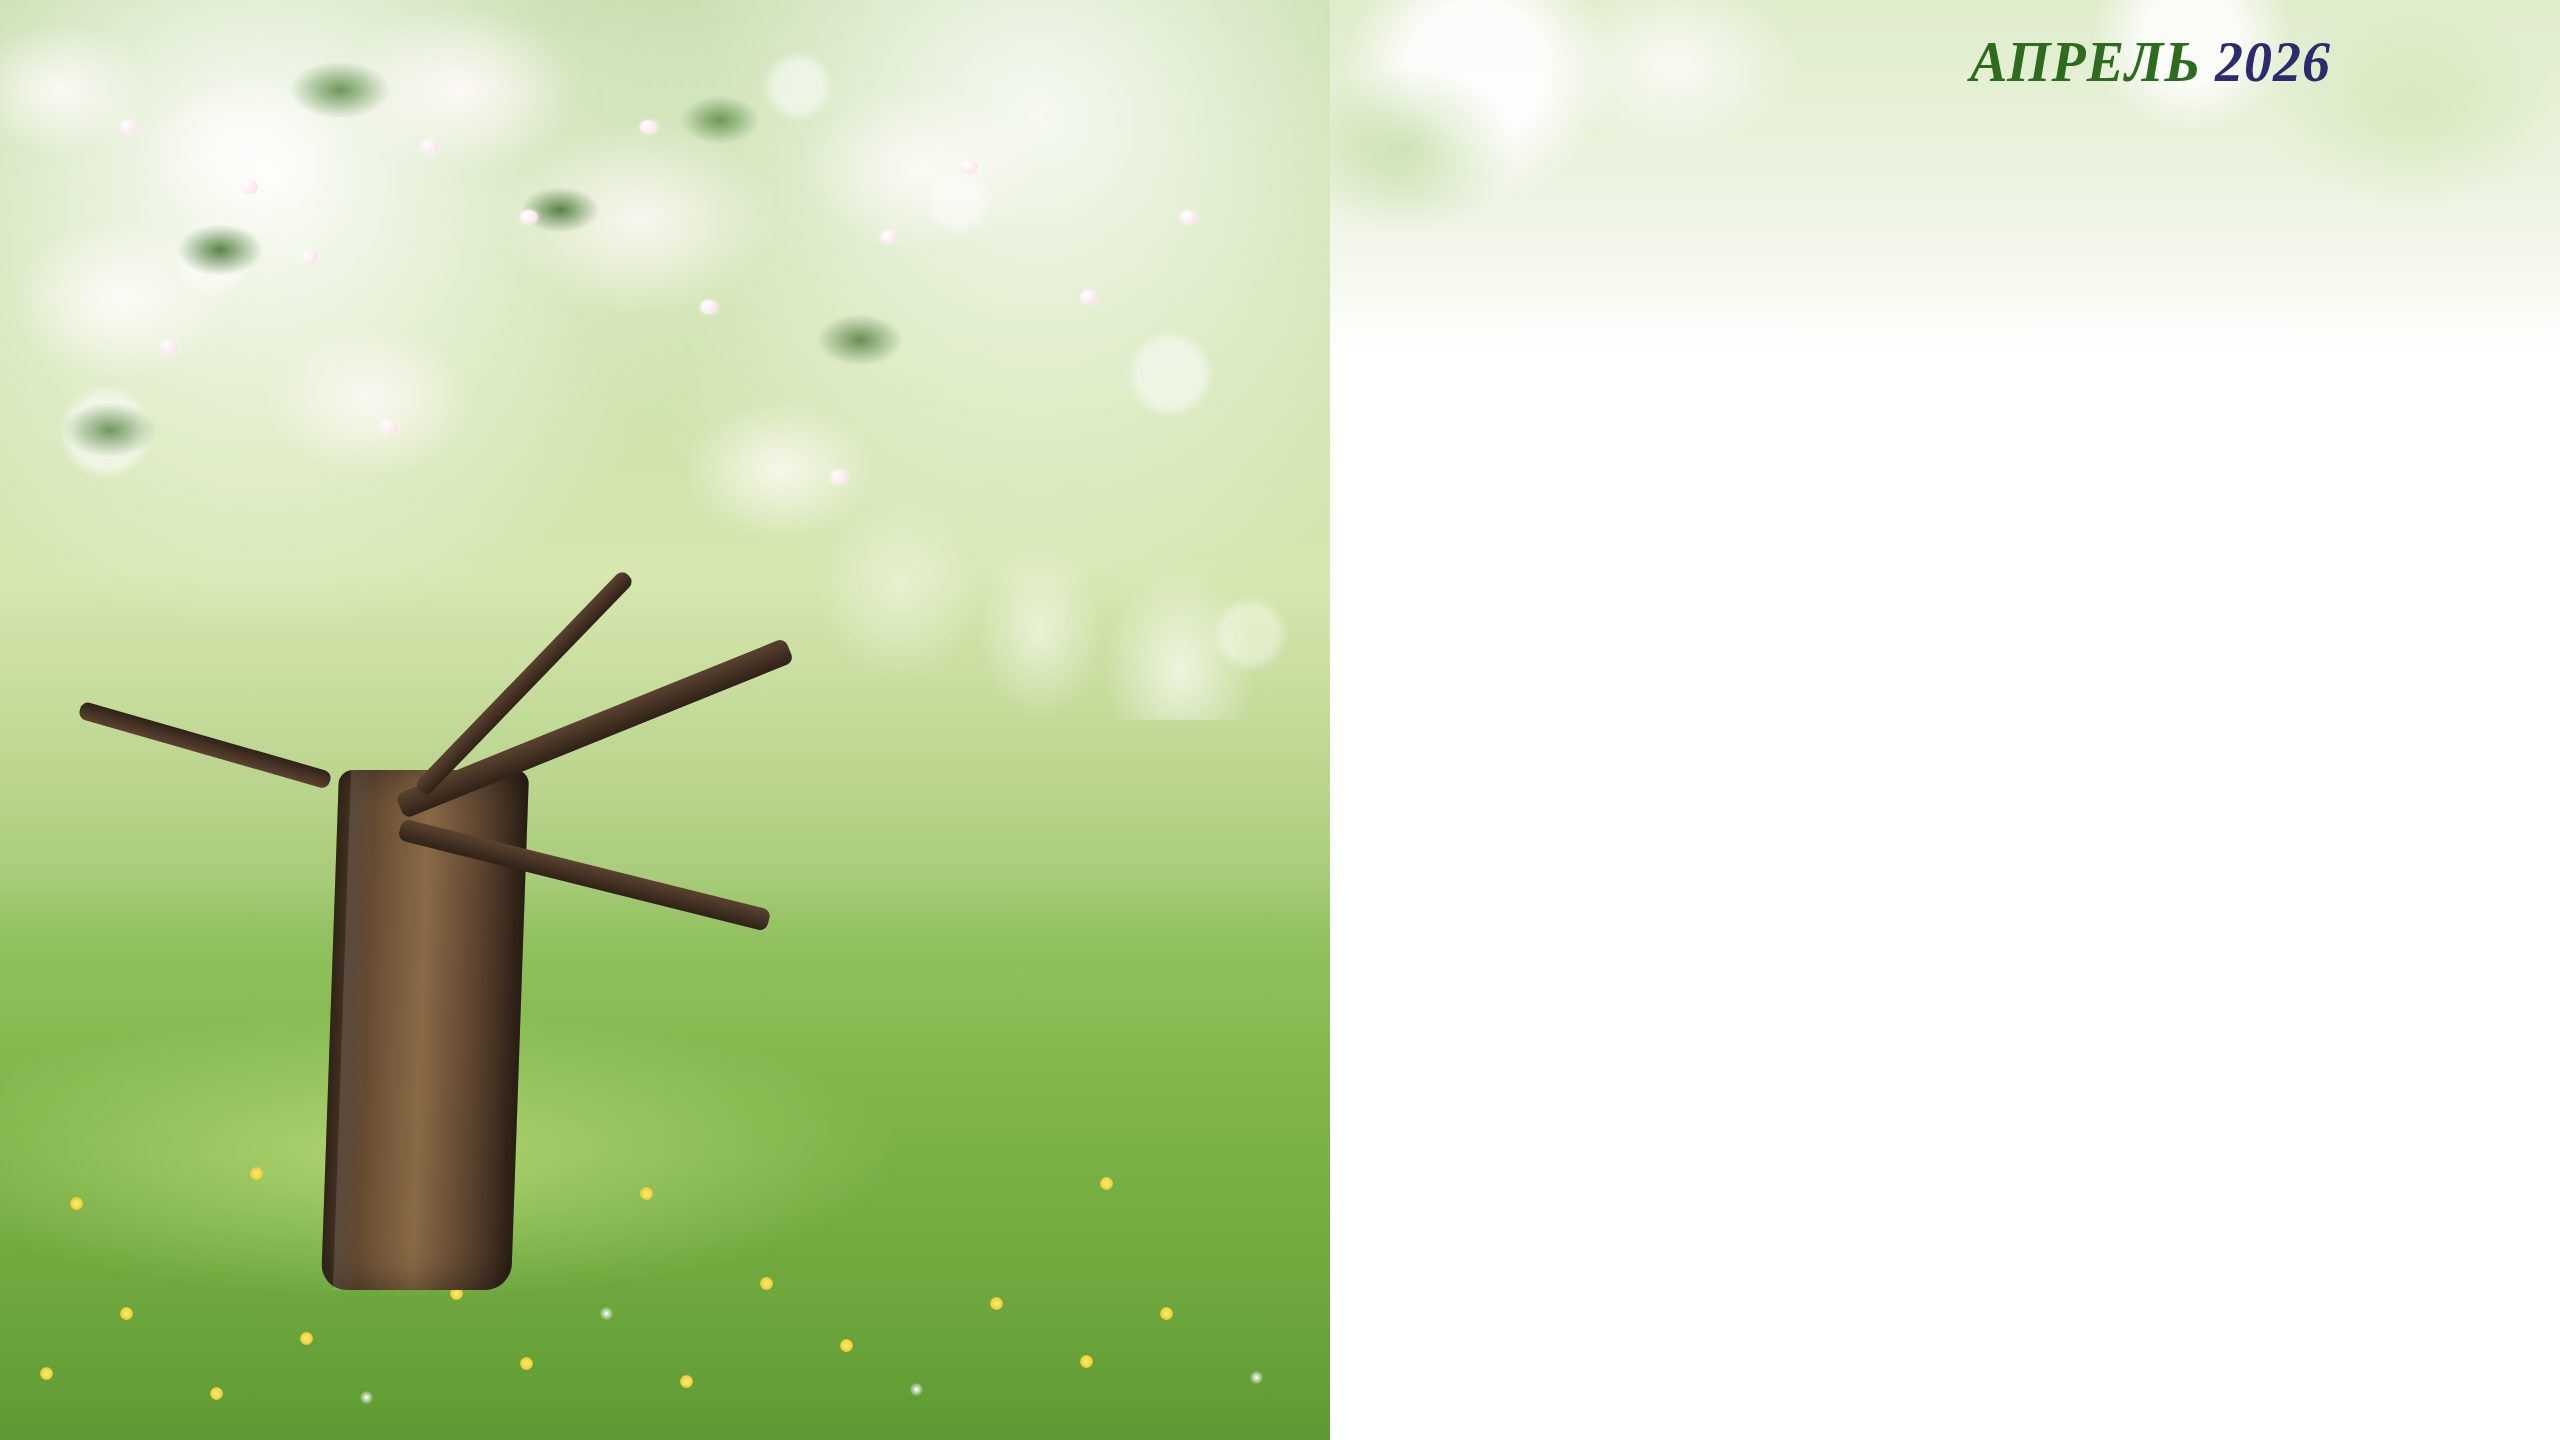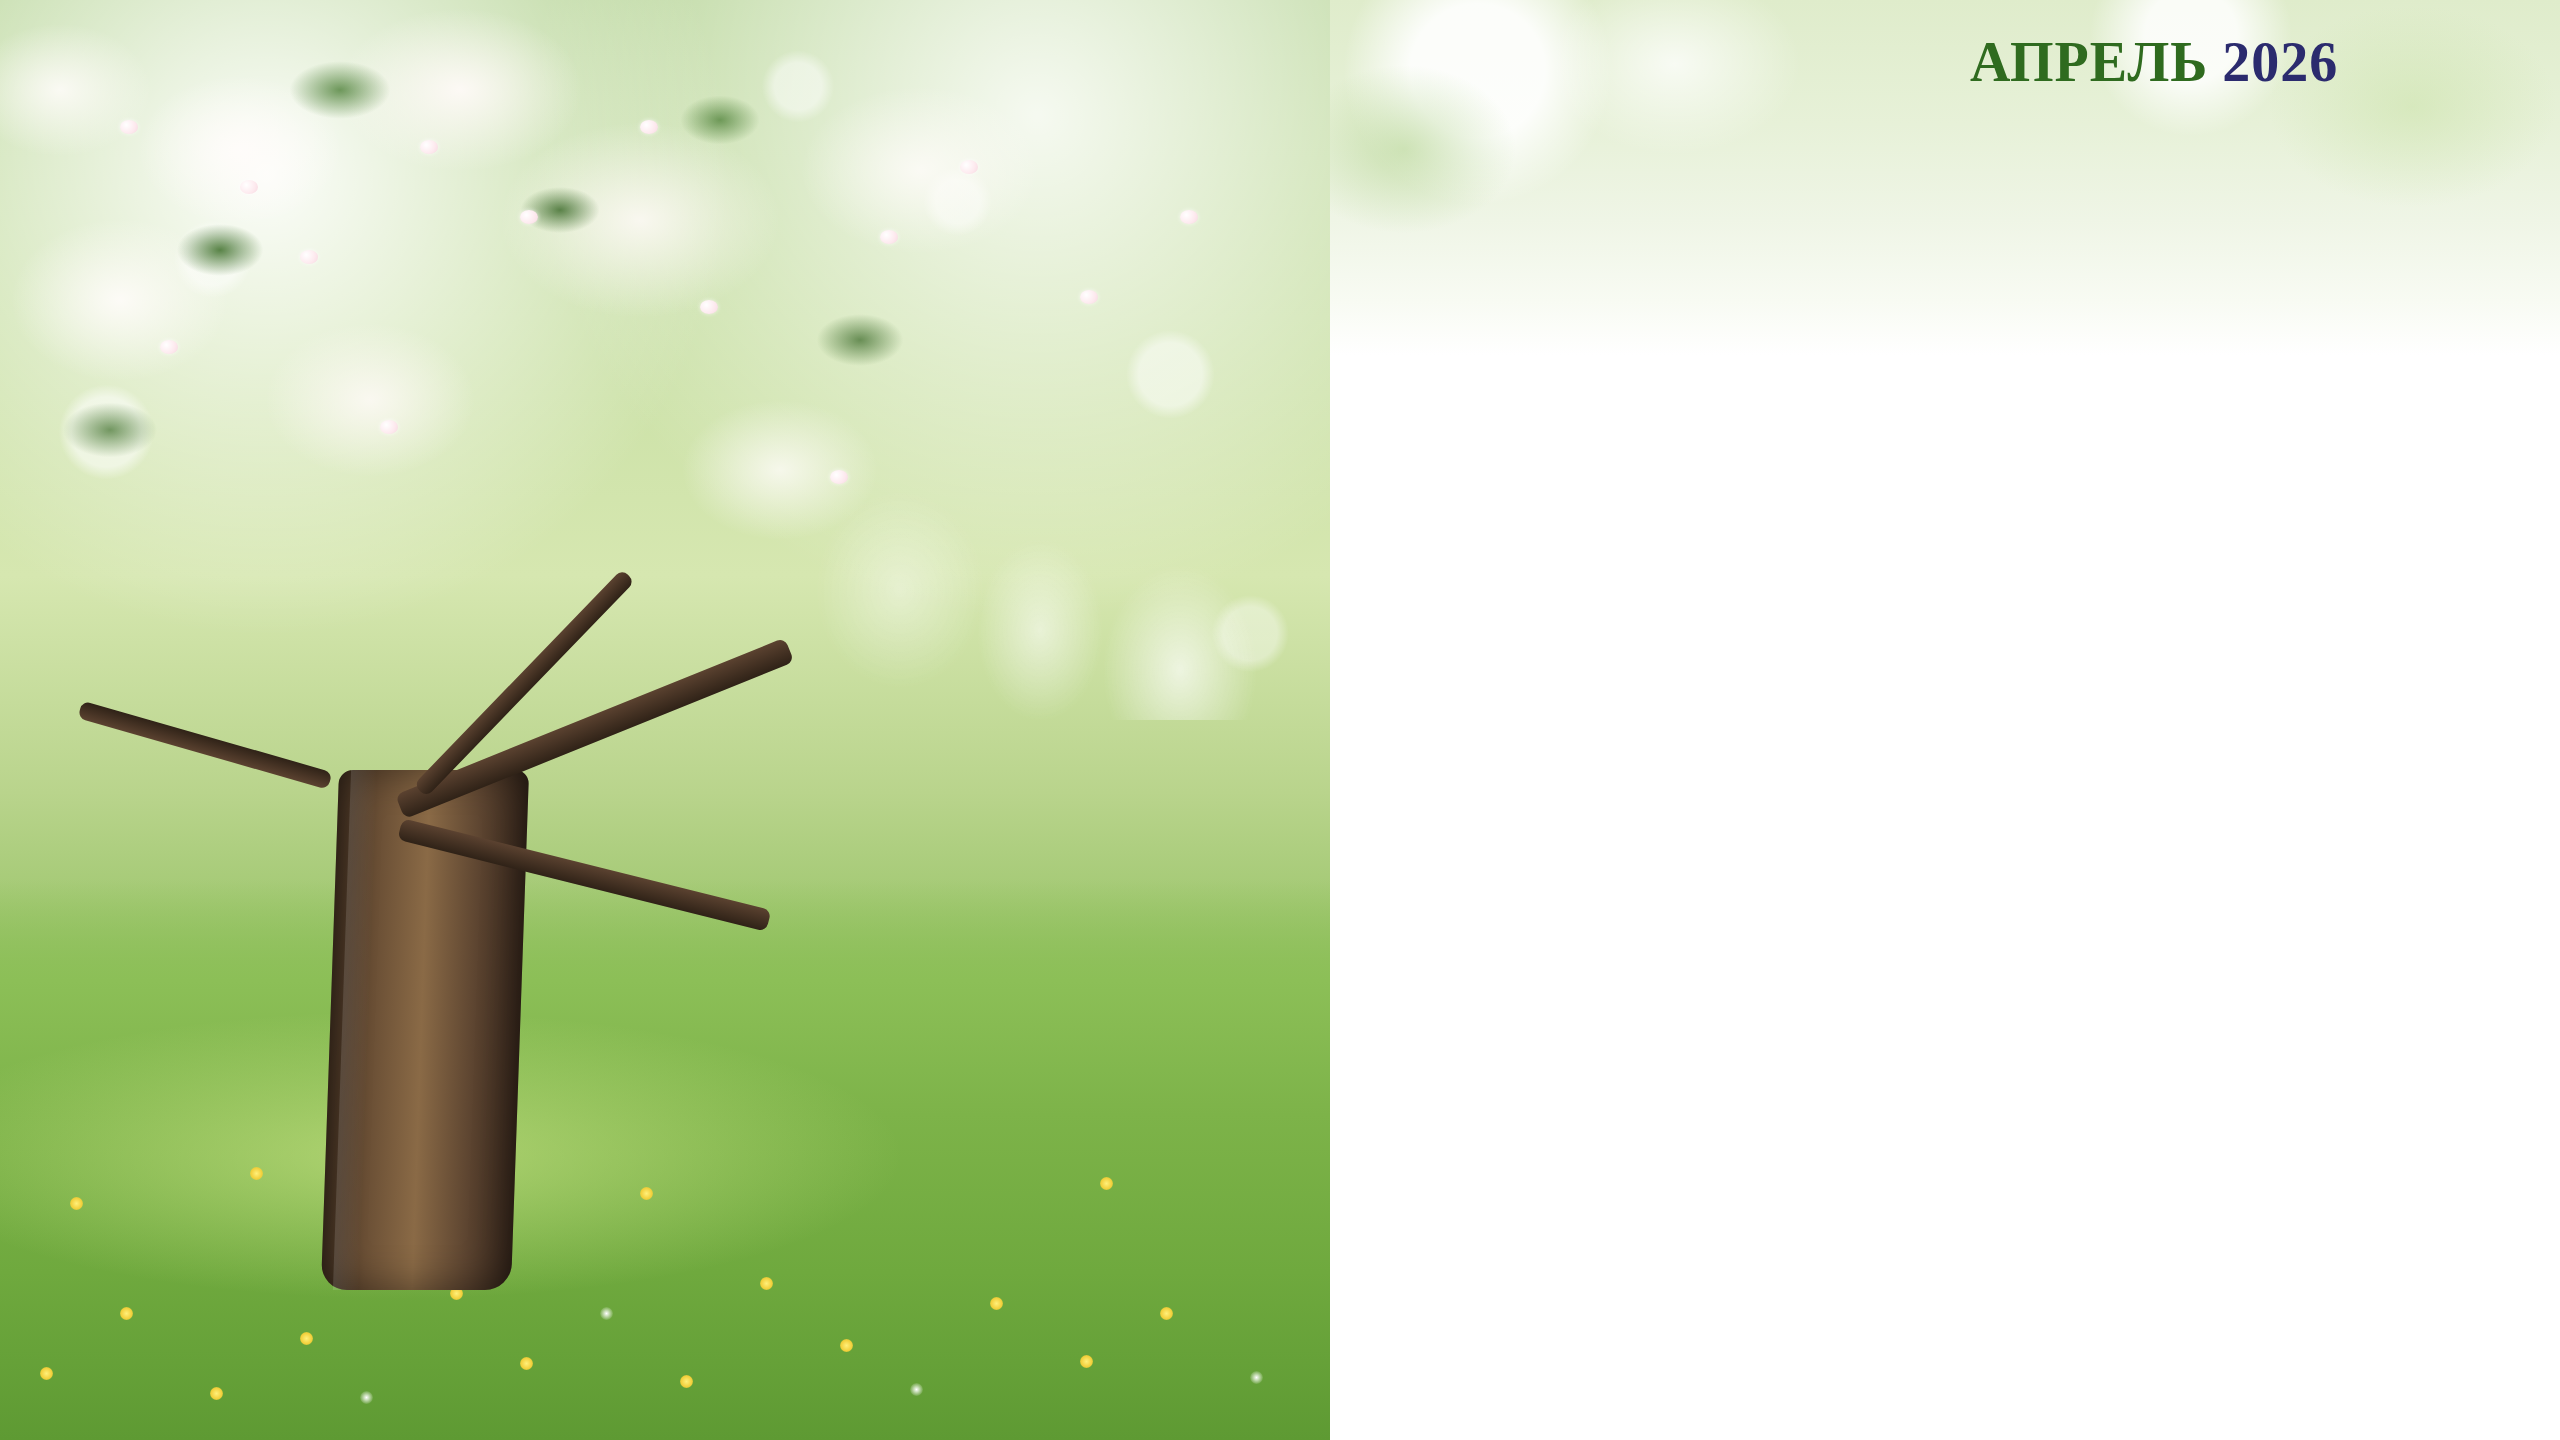--- a/index.html
+++ b/index.html
@@ -8,20 +8,21 @@
     width: 2560px; height: 1440px;
     background: #ffffff;
     font-family: "Liberation Sans", sans-serif;
     overflow: hidden;
   }
   .page {
     position: relative;
     width: 2560px; height: 1440px;
     background: #ffffff;
     display: flex;
+    font-style: italic;
   }
 
   
   .photo {
     position: relative;
     width: 1330px; height: 1440px;
     overflow: hidden;
     background: #cfe3c0;
   }
   .sky {

